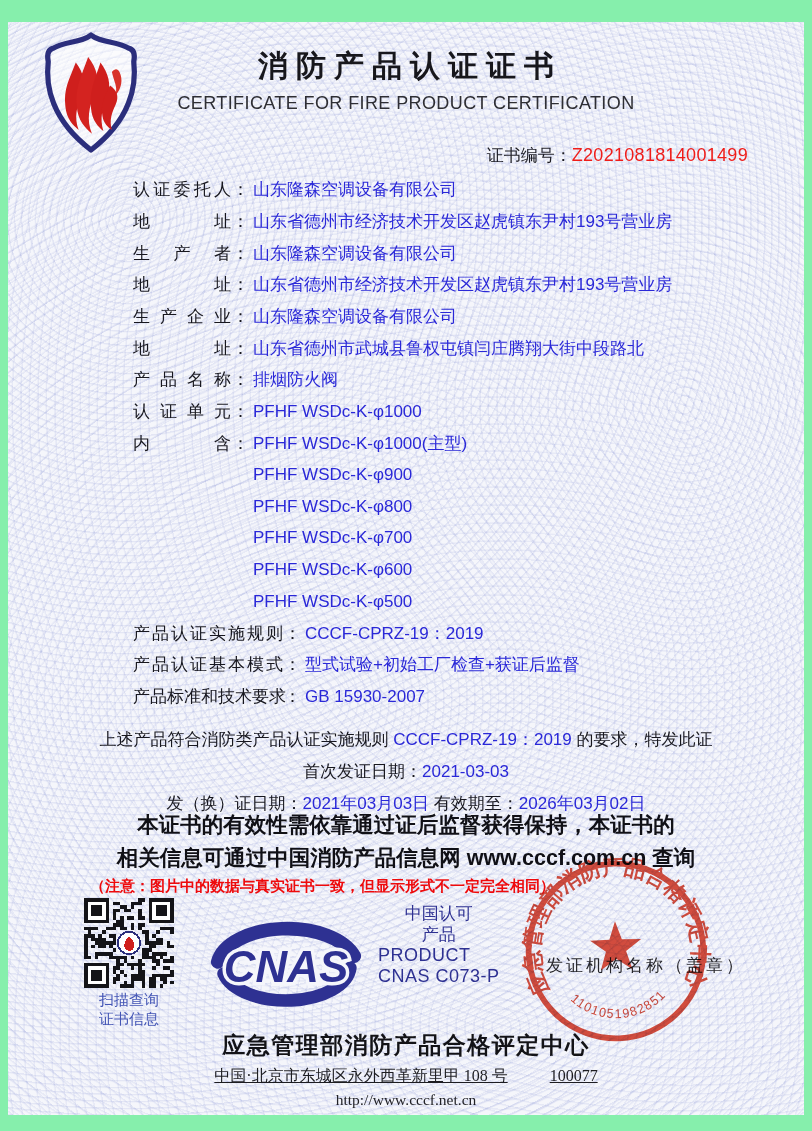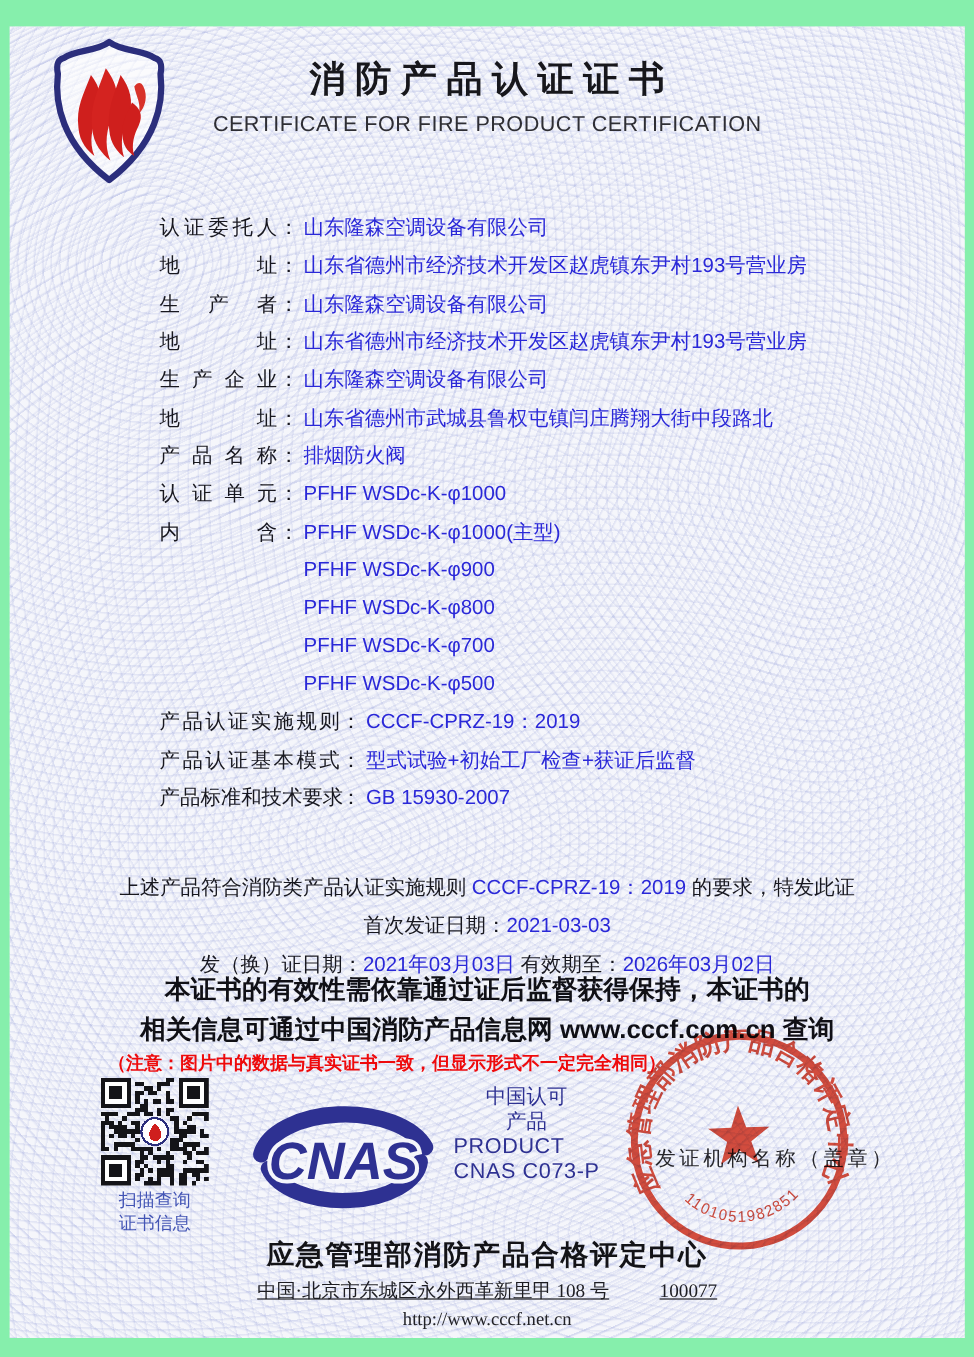--- a/index.html
+++ b/index.html
@@ -74,20 +74,23 @@
     <path d="M44 34 C37 52 31 62 33 80 C34 93 41 100 47 105 C42 92 45 80 50 69 C55 56 52 44 44 34 Z" fill="#cf1f1d"></path>
     <path d="M57 28 C50 48 43 60 45 80 C46 95 54 103 61 109 C55 94 58 80 64 67 C70 52 66 40 57 28 Z" fill="#d42320"></path>
     <path d="M70 34 C64 52 58 64 60 82 C61 95 68 102 73 106 C69 93 72 81 77 70 C82 57 78 45 70 34 Z" fill="#cf1f1d"></path>
     <path d="M82 44 C84 54 88 58 86 68 C92 62 94 52 90 44 C88 40 85 40 82 44 Z" fill="#d8322a"></path>
     <path d="M80 58 C74 70 70 78 72 90 C73 98 78 102 82 105 C79 95 82 86 86 78 C90 69 87 63 80 58 Z" fill="#cf1f1d"></path>
   </svg>
 
   <div class="abs title">消防产品认证证书</div>
   <div class="abs subtitle">CERTIFICATE FOR FIRE PRODUCT CERTIFICATION</div>
 
+  <div class="abs certno">
+    <span>证书编号：</span><span class="num">Z2021081814001499</span>
+  </div>
 
   <div class="abs fields" id="fields-container">
       <div class="row">
         <span class="lbl">认证委托人</span>
         <span class="colon">：</span>
         <span class="val">山东隆森空调设备有限公司</span>
       </div>
       <div class="row">
         <span class="lbl">地址</span>
         <span class="colon">：</span>
@@ -132,20 +135,24 @@
         <span class="spacer"></span>
         <span class="val">PFHF WSDc-K-φ900</span>
       </div>
       <div class="row">
         <span class="spacer"></span>
         <span class="val">PFHF WSDc-K-φ800</span>
       </div>
       <div class="row">
         <span class="spacer"></span>
         <span class="val">PFHF WSDc-K-φ700</span>
+      </div>
+      <div class="row">
+        <span class="spacer"></span>
+        <span class="val">PFHF WSDc-K-φ600</span>
       </div>
       <div class="row">
         <span class="spacer"></span>
         <span class="val">PFHF WSDc-K-φ500</span>
       </div>
       <div class="row wide">
         <span class="lbl">产品认证实施规则</span>
         <span class="colon">：</span>
         <span class="val">CCCF-CPRZ-19：2019</span>
       </div>

